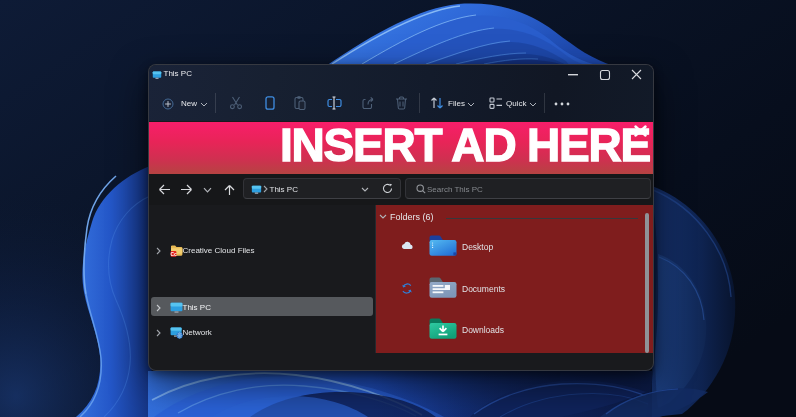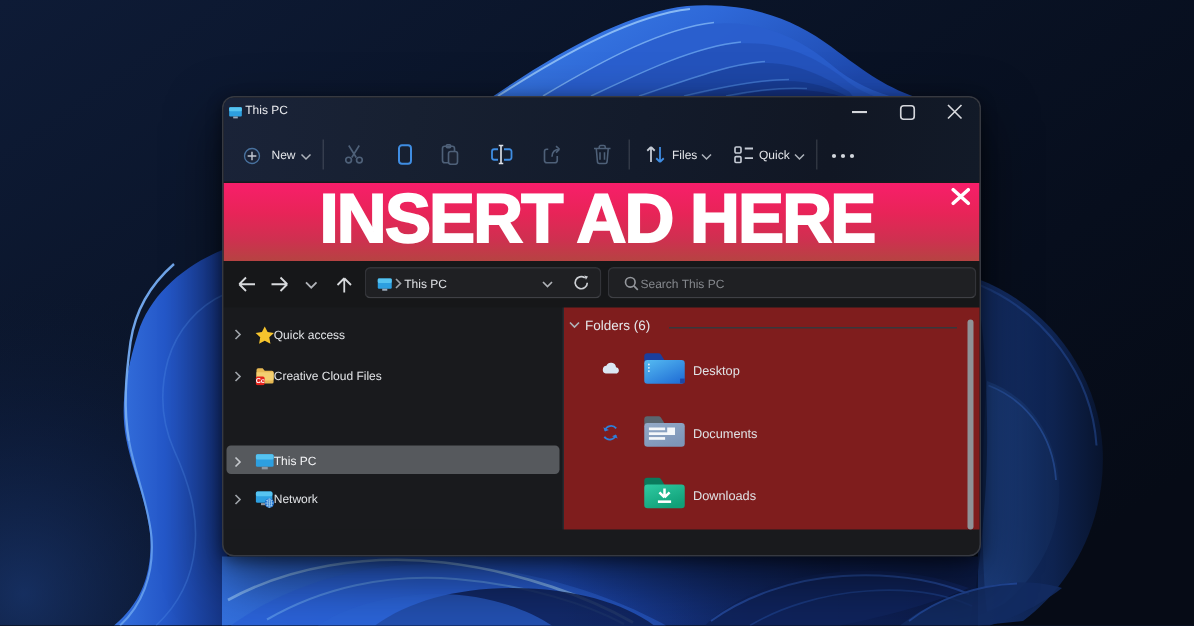--- a/index.html
+++ b/index.html
@@ -14,21 +14,21 @@
   background:linear-gradient(100deg,#1a2338 0%,#172031 25%,#131b2b 55%,#111724 80%,#121a28 100%);}
 .ttxt{position:absolute;left:14.5px;top:4px;font-size:8px;color:#e9eaee;}
 .cap{position:absolute;top:0;height:24px;width:32px;text-align:center;color:#d4d6db;}
 .toolbar{position:absolute;left:0;top:24px;width:100%;height:32px;}
 .tsep{position:absolute;top:4px;width:1px;height:20px;background:rgba(255,255,255,.13);}
 .ticon{position:absolute;top:7px;}
 .tlabel{position:absolute;top:10px;font-size:8px;color:#e4e6ea;}
 .chev{position:absolute;font-size:8px;color:#9aa0ab;}
 .banner{position:absolute;left:0;top:57px;width:100%;height:52px;
   background:linear-gradient(180deg,#f81e6a 0%,#e82458 38%,#cf3050 72%,#b64342 100%);}
-.banner .ad{position:absolute;left:-3px;right:3px;top:-4px;text-align:center;
+.banner .ad{position:absolute;left:-3px;right:3px;top:-4px;text-align:right;
   font-size:46px;font-weight:bold;color:#fff;letter-spacing:-1.2px;white-space:nowrap;-webkit-text-stroke:1.3px #fff;}
 .addr{position:absolute;left:0;top:109px;width:100%;height:31px;background:#161719;}
 .abox{position:absolute;top:4px;height:21px;background:#1f2023;border:1px solid #323338;border-bottom-color:#3f4045;border-radius:4px;}
 .navic{position:absolute;top:0;height:31px;display:flex;align-items:center;justify-content:center;color:#d6d8db;}
 .content{position:absolute;left:0;top:140px;width:100%;height:148px;background:#191a1d;}
 .sidebar{position:absolute;left:0;top:0;width:227px;height:100%;}
 .pane{position:absolute;left:227px;top:0;width:279px;height:100%;background:#7f1d1d;}
 .srow{position:absolute;left:2px;width:222px;height:21px;border-radius:3px;}
 .srow .sc{position:absolute;left:4px;top:4px;color:#9fa3a9;font-size:9px;}
 .srow .si{position:absolute;left:19px;top:4px;width:13px;height:13px;}
@@ -275,29 +275,20 @@
       <svg style="position:absolute;left:10px;top:5px" width="10" height="10" viewBox="0 0 10 10">
         <circle cx="4.2" cy="4.2" r="3.2" fill="none" stroke="#94979c" stroke-width="1.1"></circle>
         <path d="M6.6 6.6 L9.2 9.2" stroke="#94979c" stroke-width="1.1"></path>
       </svg>
       <div style="position:absolute;left:21px;top:5.5px;font-size:8px;color:#85888d">Search This PC</div>
     </div>
   </div>
 
   <div class="content">
     <div class="sidebar">
-      <div class="srow" style="top:7.5px">
-        <svg class="sc" style="position:absolute;left:5px;top:6.5px" width="5" height="8" viewBox="0 0 5 8">
-              <path d="M1 1 L4 4 L1 7" stroke="#9fa3a9" stroke-width="1.1" fill="none"></path>
-            </svg>
-        <svg class="si" viewBox="0 0 13 13">
-              <path d="M6.5 0.6 L8.4 4.4 L12.6 5 L9.5 7.9 L10.3 12.1 L6.5 10.1 L2.7 12.1 L3.5 7.9 L0.4 5 L4.6 4.4 Z" fill="#f6c42d"></path>
-            </svg>
-        <div class="st">Quick access</div>
-      </div>
       <div class="srow" style="top:35px">
         <svg class="sc" style="position:absolute;left:5px;top:6.5px" width="5" height="8" viewBox="0 0 5 8">
               <path d="M1 1 L4 4 L1 7" stroke="#9fa3a9" stroke-width="1.1" fill="none"></path>
             </svg>
         <svg class="si" viewBox="0 0 13 13">
           <path d="M1 2.6 a1.1 1.1 0 0 1 1.1 -1.1 h3 l1.4 1.6 h4.8 a1.1 1.1 0 0 1 1.1 1.1 v6.4 a1.1 1.1 0 0 1 -1.1 1.1 H2.1 a1.1 1.1 0 0 1 -1.1 -1.1 Z" fill="#e7b954"></path>
           <path d="M1 4.2 h11.4 v4.4 a1.1 1.1 0 0 1 -1.1 1.1 H2.1 a1.1 1.1 0 0 1 -1.1 -1.1 Z" fill="#f3cf70"></path>
           <rect x="0.6" y="7" width="5.8" height="5.8" rx="1.1" fill="#e5241d"></rect>
           <text x="3.5" y="11.6" font-size="4.8" fill="#fff" text-anchor="middle" font-weight="bold">Cc</text>
         </svg>

